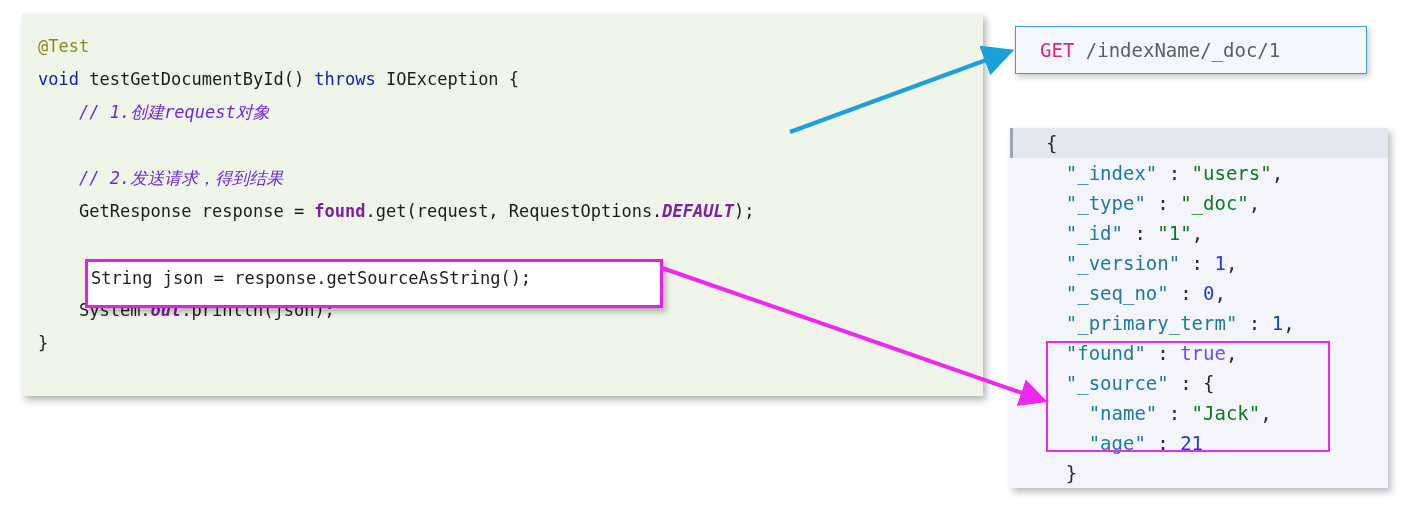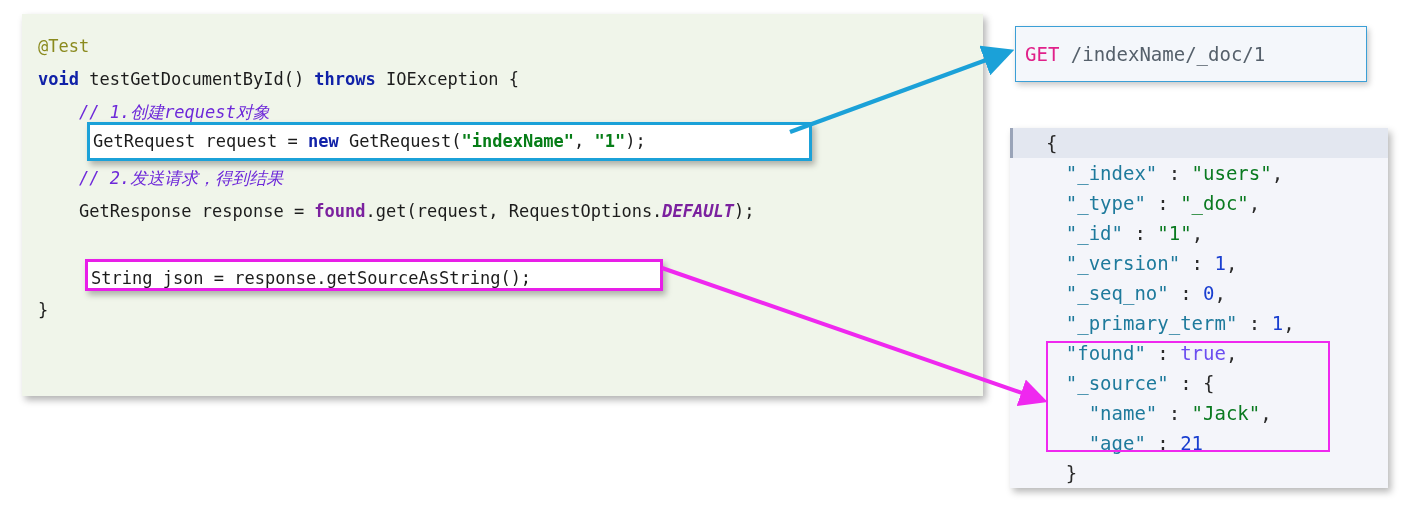--- a/index.html
+++ b/index.html
@@ -35,21 +35,21 @@
   }
   .cline {
     font-family: "DejaVu Sans Mono", monospace;
     font-size: 17px;
     line-height: 33px;
     white-space: pre;
     color: #1c1c1c;
     height: 33px;
   }
   .tok-anno   { color: #8a8a1e; }
-  .tok-kw     { color: #1021a8; font-weight: bold; }
+  .tok-kw     { color: #1021a8; font-weight: normal; }
   .tok-plain  { color: #1c1c1c; }
   .tok-str    { color: #067d17; font-weight: bold; }
   .tok-field  { color: #7b219f; font-weight: bold; }
   .tok-static { color: #7b219f; font-weight: bold; font-style: italic; }
   .tok-cmt    { color: #6d28d9; font-style: italic; }
   .box-blue {
     position: absolute;
     left: 65px;
     top: 108px;
     width: 725px;
@@ -59,43 +59,43 @@
     box-sizing: border-box;
     box-shadow: 3px 4px 6px rgba(0,0,0,0.28);
     z-index: 3;
   }
   .box-blue .cline { padding-left: 3px; line-height: 33px; }
   .box-magenta {
     position: absolute;
     left: 63px;
     top: 245px;
     width: 578px;
-    height: 32px;
+    height: 49px;
     border: 3px solid #e81ee8;
     background: #ffffff;
     box-sizing: border-box;
     box-shadow: 3px 4px 6px rgba(0,0,0,0.28);
     z-index: 3;
   }
   .box-magenta .cline { padding-left: 3px; line-height: 33px; }
 
   
   #get-box {
     position: absolute;
     left: 1015px;
     top: 26px;
     width: 352px;
-    height: 56px;
+    height: 48px;
     background: #f4f7fb;
     border: 1.5px solid #3b9fd6;
     box-sizing: border-box;
     box-shadow: 2px 3px 6px rgba(0,0,0,0.22);
     display: flex;
     align-items: center;
-    padding-left: 9px;
+    padding-left: 24px;
   }
   #get-box .gline {
     font-family: "DejaVu Sans Mono", monospace;
     font-size: 19px;
     white-space: pre;
   }
   .tok-verb { color: #e0218a; }
   .tok-path { color: #55606b; }
 
   
@@ -171,28 +171,26 @@
 
     <div class="cline">    <span class="tok-cmt">// 2.发送请求，得到结果</span></div>
 
     <div class="cline">    <span class="tok-plain">GetResponse response = </span><span class="tok-field">found</span><span class="tok-plain">.get(request, RequestOptions.</span><span class="tok-static">DEFAULT</span><span class="tok-plain">);</span></div>
 
 
     <div class="cline"> </div>
 
     <div class="cline"> </div>
 
+    <div class="cline">    <span class="tok-plain">System.</span><span class="tok-static">out</span><span class="tok-plain">.println(json);</span></div>
 
     <div class="cline"><span class="tok-plain">}</span></div>
 
   </div>
 
-  <div class="box-blue">
-    <div class="cline"><span class="tok-plain">GetRequest request = </span><span class="tok-kw">new</span><span class="tok-plain"> GetRequest(</span><span class="tok-str">"indexName"</span><span class="tok-plain">, </span><span class="tok-str">"1"</span><span class="tok-plain">);</span></div>
-  </div>
 
   <div class="box-magenta">
     <div class="cline"><span class="tok-plain">String json = response.getSourceAsString();</span></div>
   </div>
 </div>
 
 <div id="get-box">
   <div class="gline"><span class="tok-verb">GET</span><span class="tok-path"> /indexName/_doc/1</span></div>
 </div>
 

